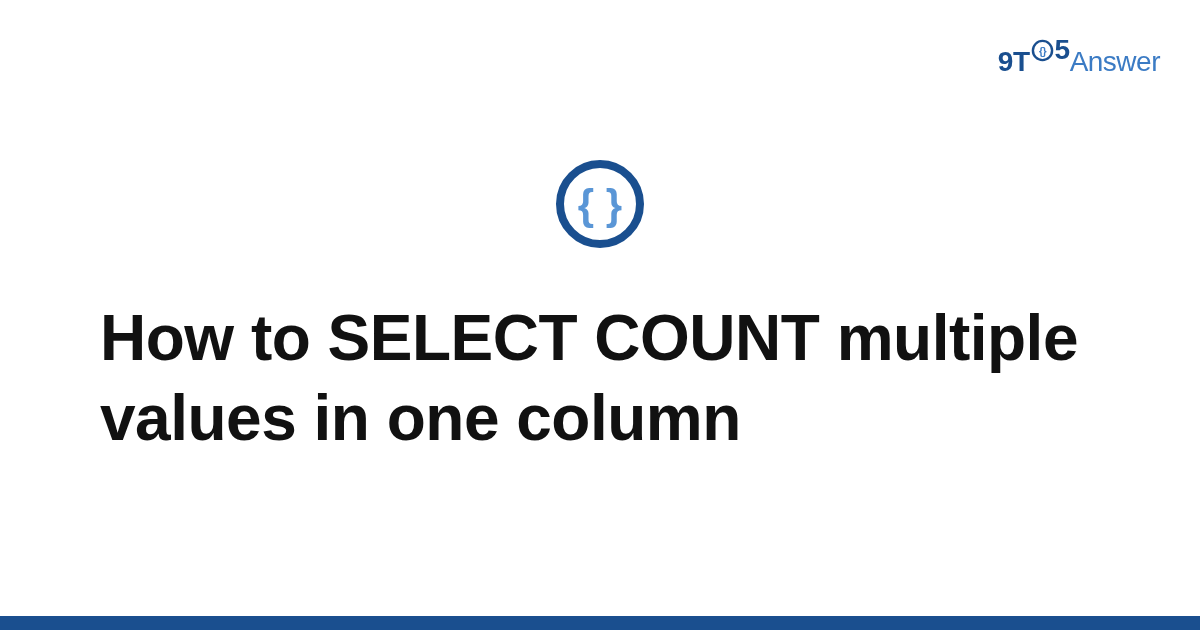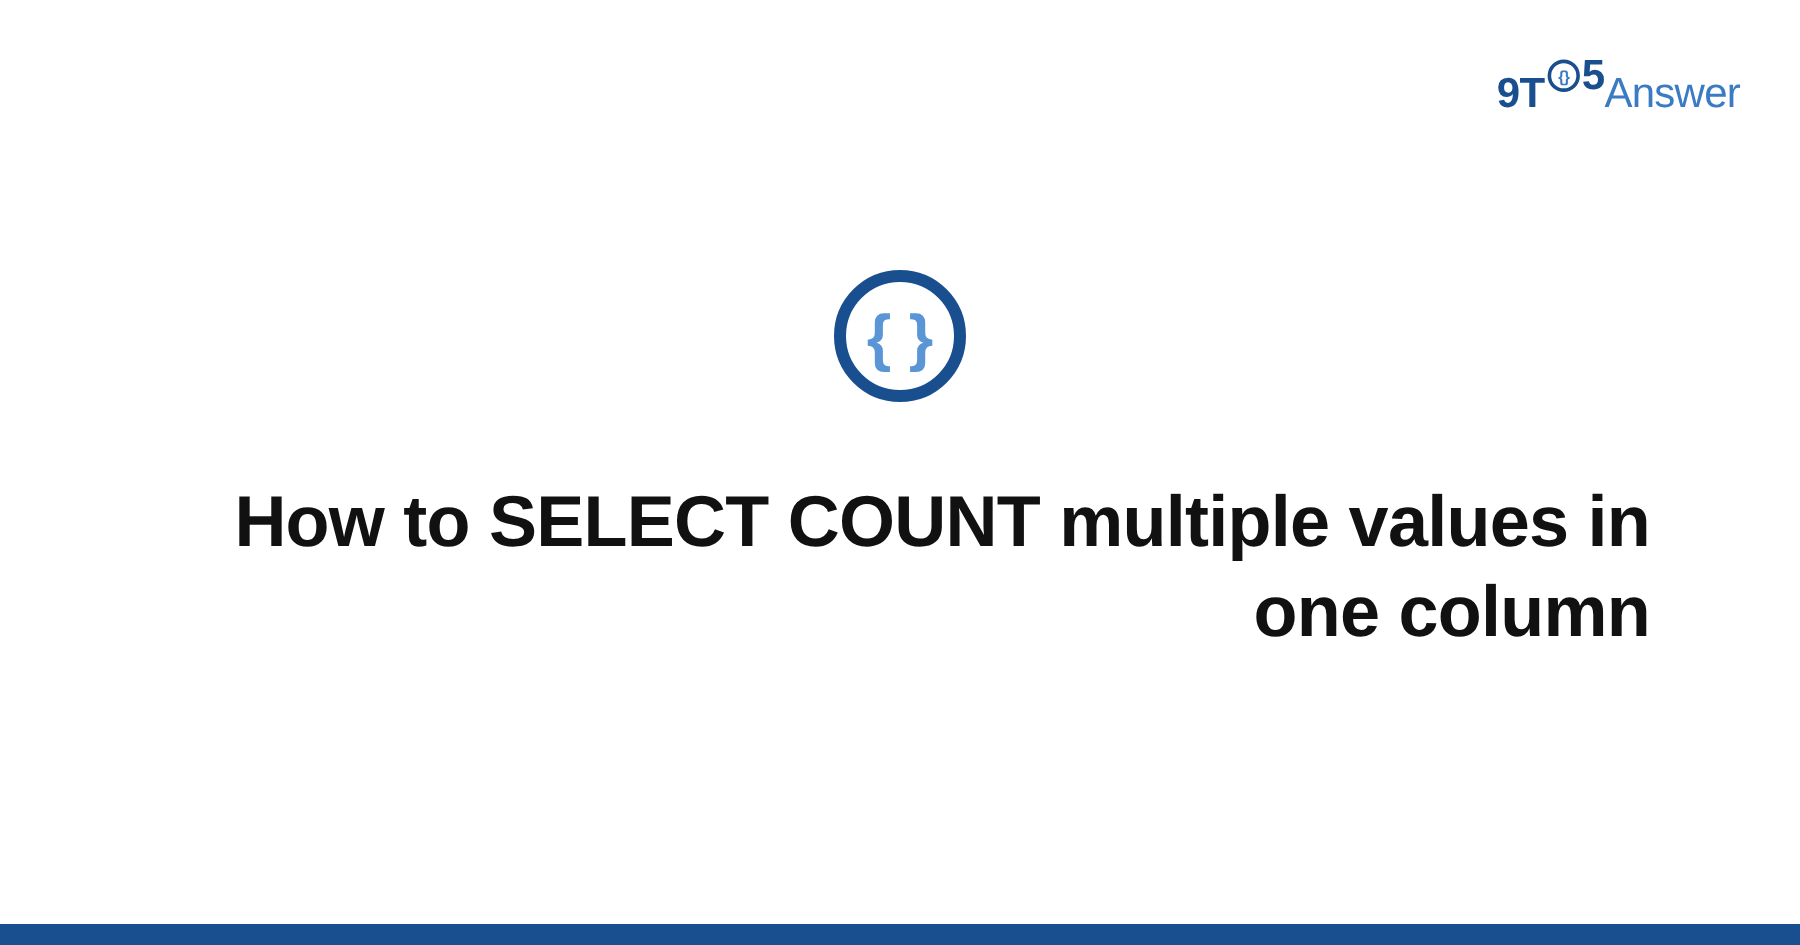--- a/index.html
+++ b/index.html
@@ -53,24 +53,24 @@
       bottom: 14px;
       display: flex;
       flex-direction: column;
       align-items: center;
       justify-content: center;
     }
     .badge-icon {
       margin-bottom: 44px;
     }
     .title {
-      font-size: 48px;
+      font-size: 64px;
       font-weight: 700;
       color: #111111;
-      text-align: right;
+      text-align: left;
       line-height: 1.25;
       max-width: 1000px;
       letter-spacing: -0.5px;
     }
     .footer-bar {
       position: absolute;
       bottom: 0;
       left: 0;
       right: 0;
       height: 14px;

